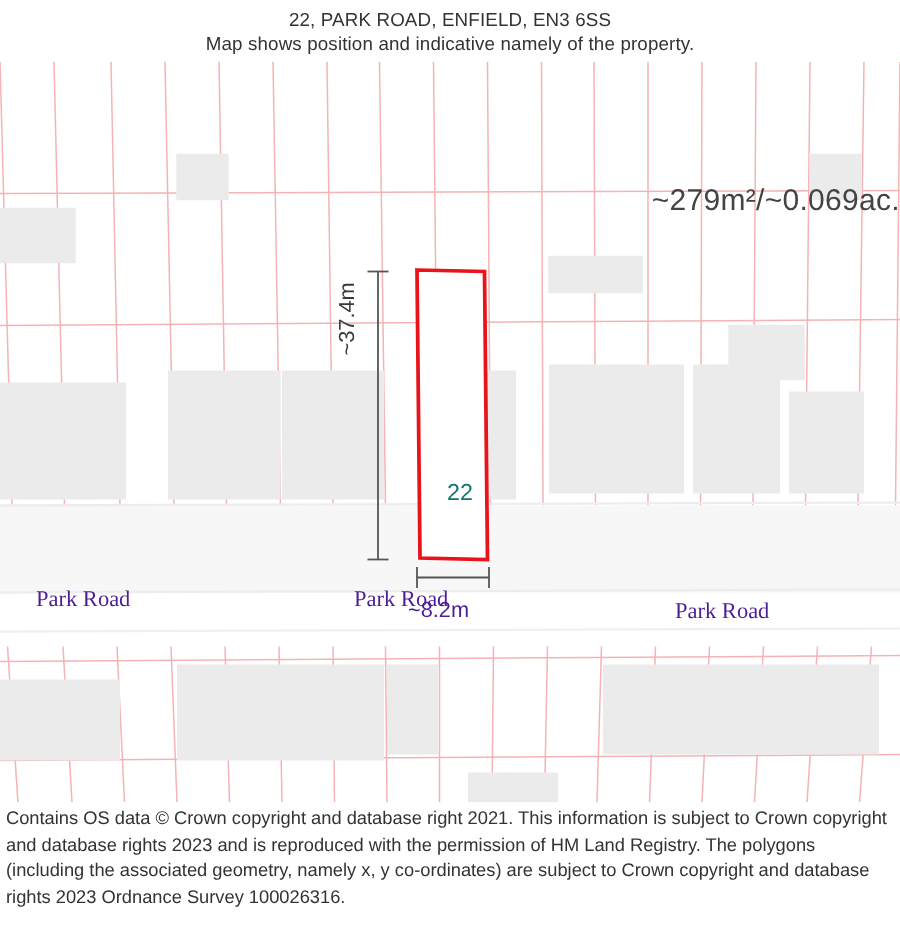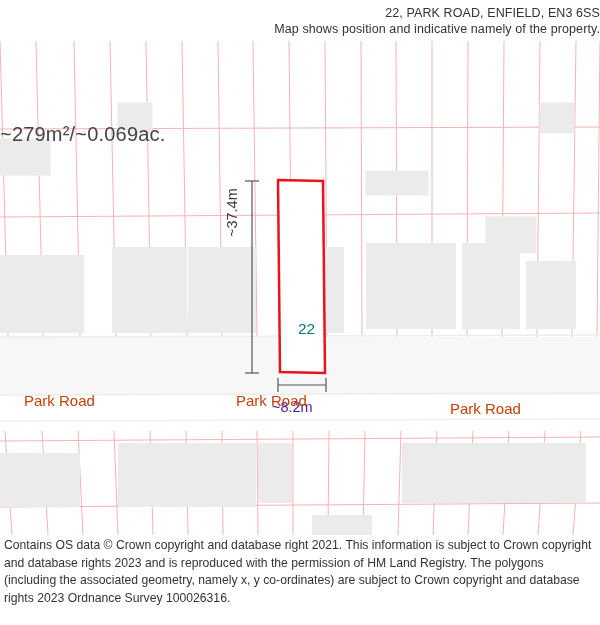--- a/index.html
+++ b/index.html
@@ -12,21 +12,21 @@
     width: 600px;
     height: 625px;
     font-family: "Liberation Sans", sans-serif;
     color: #333333;
     overflow: hidden;
     position: relative;
   }
   .header {
     width: 600px;
     padding-top: 5px;
-    text-align: right;
+    text-align: center;
   }
   .header .title {
     font-size: 12.5px;
     color: #333;
     line-height: 16px;
     letter-spacing: 0.1px;
   }
   .header .subtitle {
     font-size: 12.5px;
     color: #333;
@@ -41,21 +41,21 @@
     height: 494px;
     overflow: hidden;
     background: #ffffff;
   }
   .map-svg { display: block; }
   .area-label {
     position: absolute;
     top: 82px;
     left: 0;
     width: 600px;
-    text-align: left;
+    text-align: right;
     font-size: 20px;
     color: #444;
     letter-spacing: 0.2px;
   }
   .plot-number {
     position: absolute;
     left: 298px;
     top: 279px;
     font-size: 15.5px;
     color: #0f766e;
@@ -74,22 +74,23 @@
     position: absolute;
     left: 272px;
     top: 358px;
     font-size: 14.5px;
     color: #4c1d95;
     white-space: nowrap;
   }
   .road-label {
     position: absolute;
     font-size: 15px;
-    color: #c2410c;
+    color: #4c1d95;
     white-space: nowrap;
+    font-family: Liberation Serif, serif;
   }
   .road-1 { left: 24px; top: 351px; }
   .road-2 { left: 236px; top: 351px; }
   .road-3 { left: 450px; top: 359px; }
   .footer {
     position: absolute;
     left: 0;
     top: 537px;
     width: 600px;
     padding: 0 4px;

